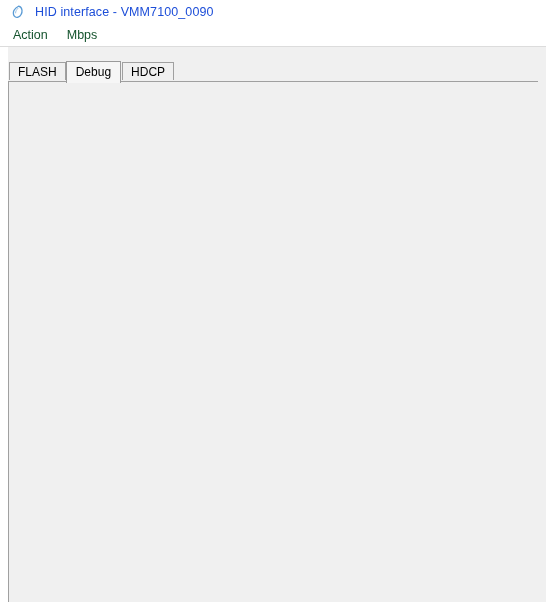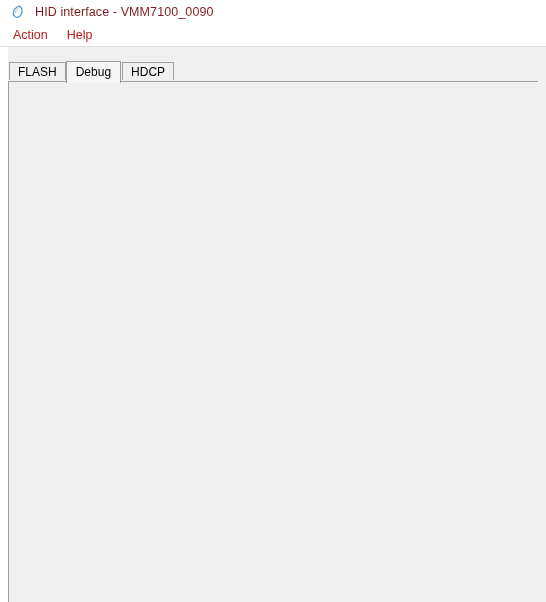--- a/index.html
+++ b/index.html
@@ -38,42 +38,42 @@
     align-items: center;
   }
   #title-bar .app-icon {
     margin-left: 10px;
     margin-right: 9px;
     width: 16px; height: 16px;
     display: block;
   }
   #title-bar .title-text {
     font-size: 12.5px;
-    color: #7f1d1d;
+    color: #1d4ed8;
     letter-spacing: 0.1px;
     white-space: nowrap;
   }
 
   
   #menu-bar {
     position: absolute;
     left: 0; top: 24px;
     width: 546px;
     height: 23px;
     background: #ffffff;
     display: flex;
     align-items: center;
     border-bottom: 1px solid #dcdcdc;
     box-sizing: border-box;
   }
   .menu-item {
     padding: 2px 8px 3px 8px;
     margin-left: 3px;
     font-size: 12.5px;
-    color: #b91c1c;
+    color: #14532d;
     cursor: default;
     white-space: nowrap;
   }
   .menu-item:first-child { margin-left: 5px; }
 
   
   #client-area {
     position: absolute;
     left: 0; top: 47px;
     width: 546px;
@@ -234,21 +234,21 @@
         <path d="M8.6 2.2 C5.2 4.1 3.0 7.0 3.4 9.9 C3.7 12.4 6.0 13.9 8.1 13.2
                  C10.6 12.4 12.3 9.2 12.0 6.2 C11.8 4.3 10.6 2.7 8.6 2.2 Z" fill="none" stroke="#5a9bd5" stroke-width="1.3"></path>
         <path d="M8.3 4.0 C6.6 5.6 5.4 7.5 5.6 9.3" fill="none" stroke="#9cc3e5" stroke-width="1"></path>
       </svg>
     </span>
     <span class="title-text">HID interface - VMM7100_0090</span>
   </div>
 
   <div id="menu-bar">
     <div class="menu-item">Action</div>
-    <div class="menu-item">Help</div>
+    <div class="menu-item">Mbps</div>
   </div>
 
   <div id="client-area">
 
     <div id="left-strip"></div>
 
     <div id="tab-page"></div>
 
     <div id="tab-strip">
       <div class="tab">FLASH</div>

